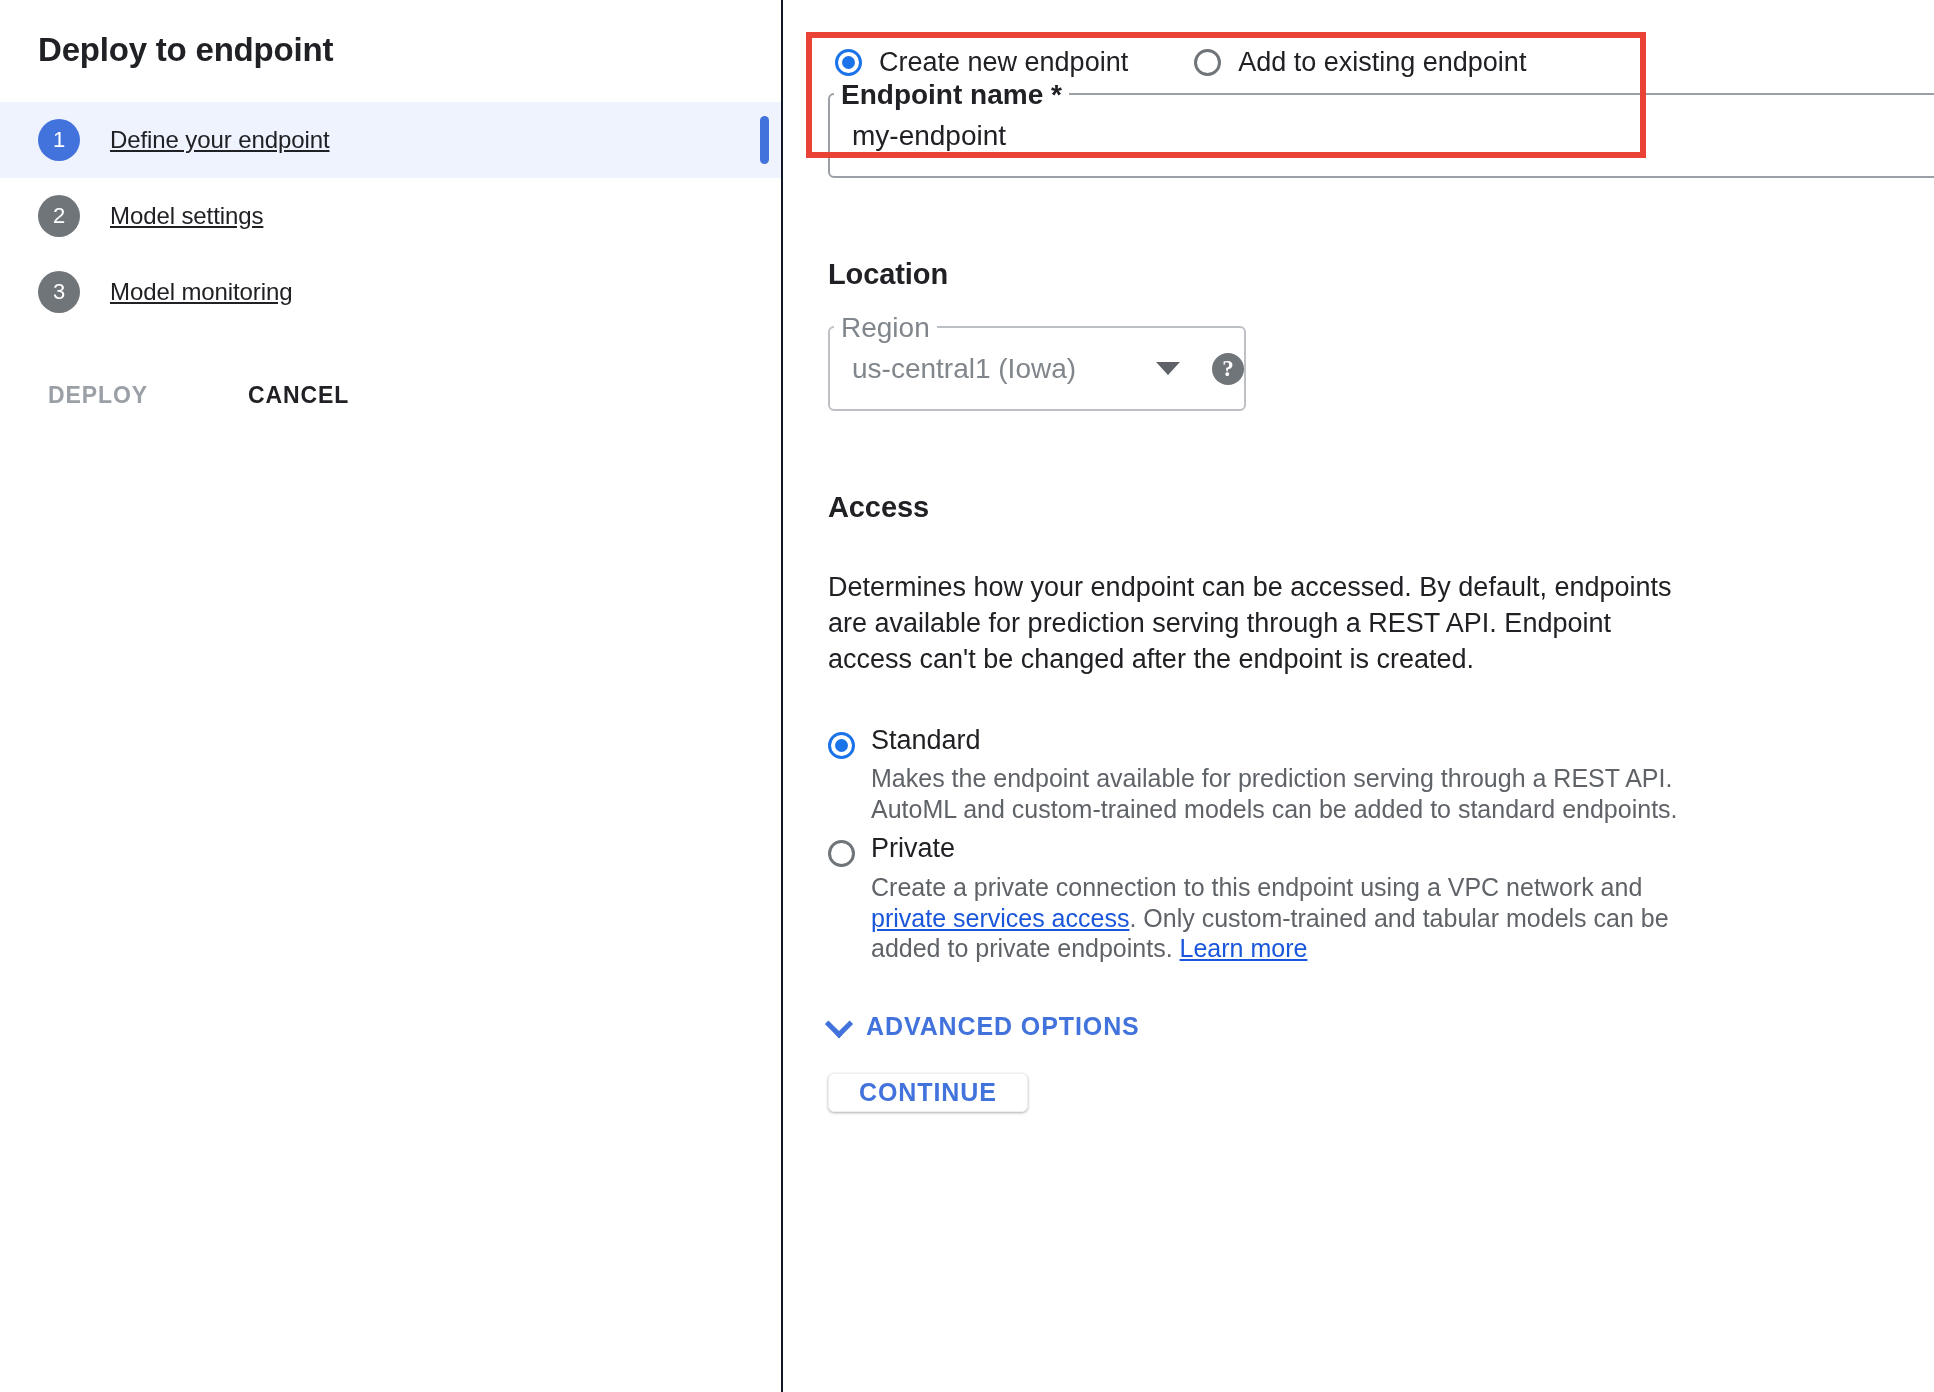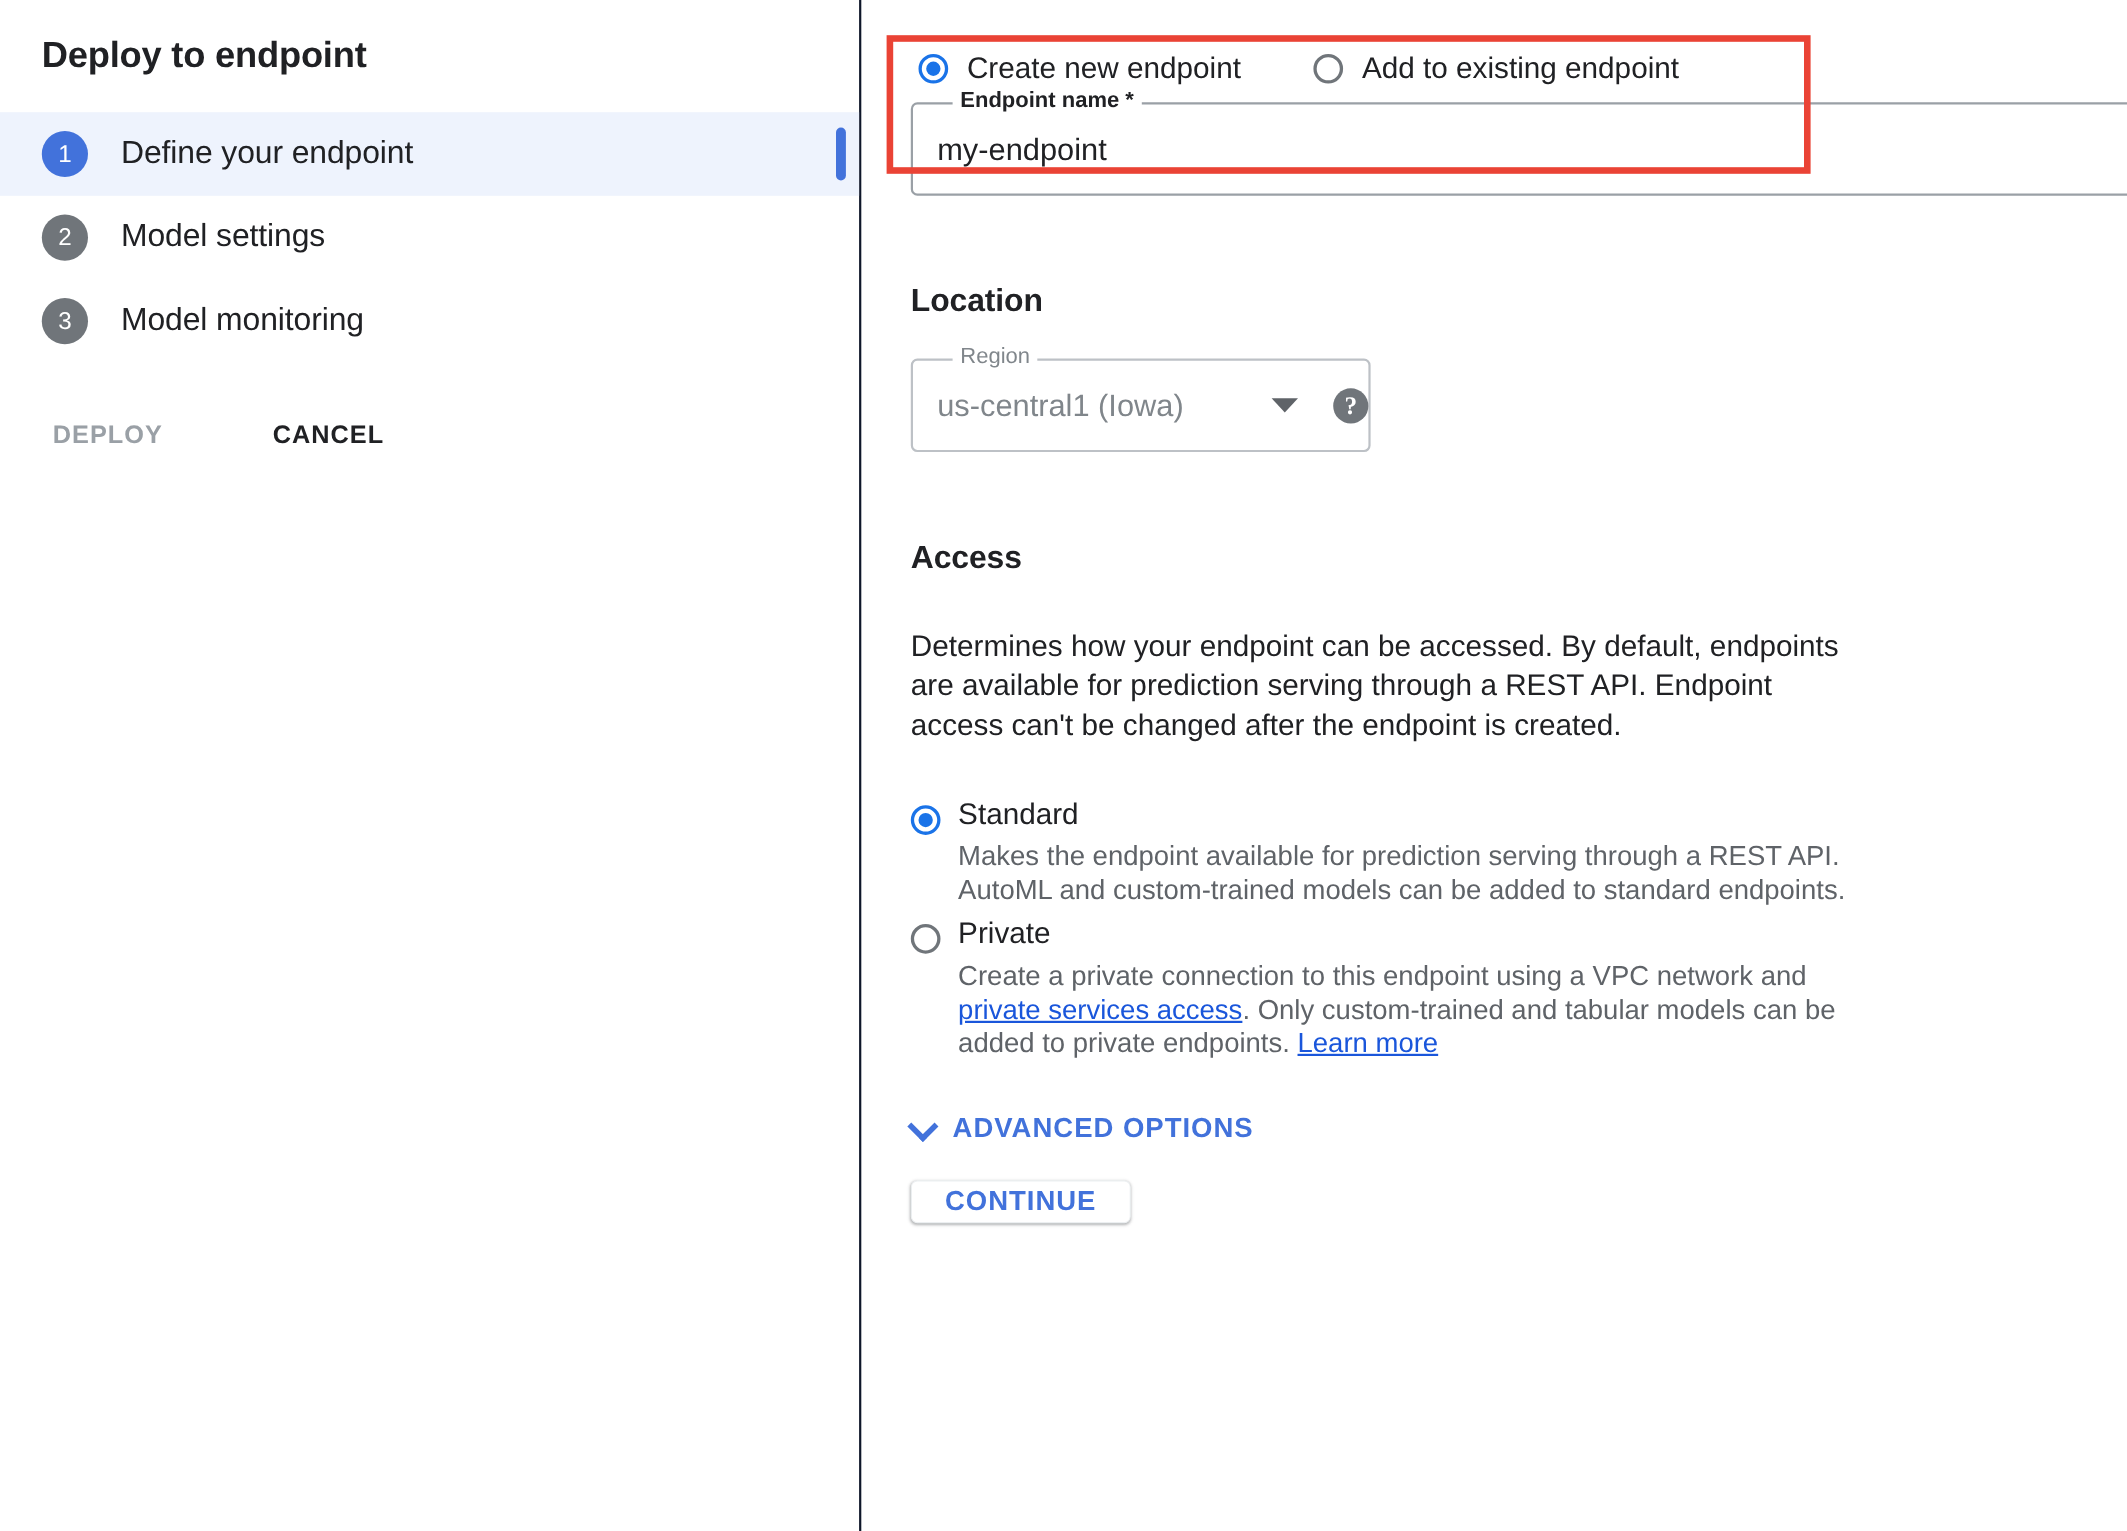--- a/index.html
+++ b/index.html
@@ -80,23 +80,24 @@
     justify-content: center;
     flex: 0 0 42px;
     line-height: 1;
   }
   .step.active .step-num {
     background: #4272db;
   }
 
   .step-label {
     margin-left: 30px;
-    font-size: 29px;
+    font-size: 24px;
     color: #202124;
     letter-spacing: -0.1px;
+    text-decoration: underline;
   }
 
   .wizard-actions {
     display: flex;
     align-items: flex-end;
     margin-top: 52px;
     padding-left: 48px;
   }
   .btn-text {
     background: none;
@@ -188,24 +189,24 @@
     margin: 15px 0 0 45px;
     border: 2px solid #9aa0a6;
     border-radius: 6px;
     width: 1232px;
     display: flex;
     align-items: center;
   }
   .field .legend {
     position: absolute;
     top: -14px;
-    left: 36px;
+    left: 4px;
     background: #ffffff;
     padding: 0 7px;
-    font-size: 20px;
+    font-size: 28px;
     font-weight: bold;
     color: #202124;
     white-space: nowrap;
     line-height: 1;
   }
   .field .value {
     font-size: 28px;
     color: #202124;
     padding-left: 22px;
     flex: 1 1 auto;

